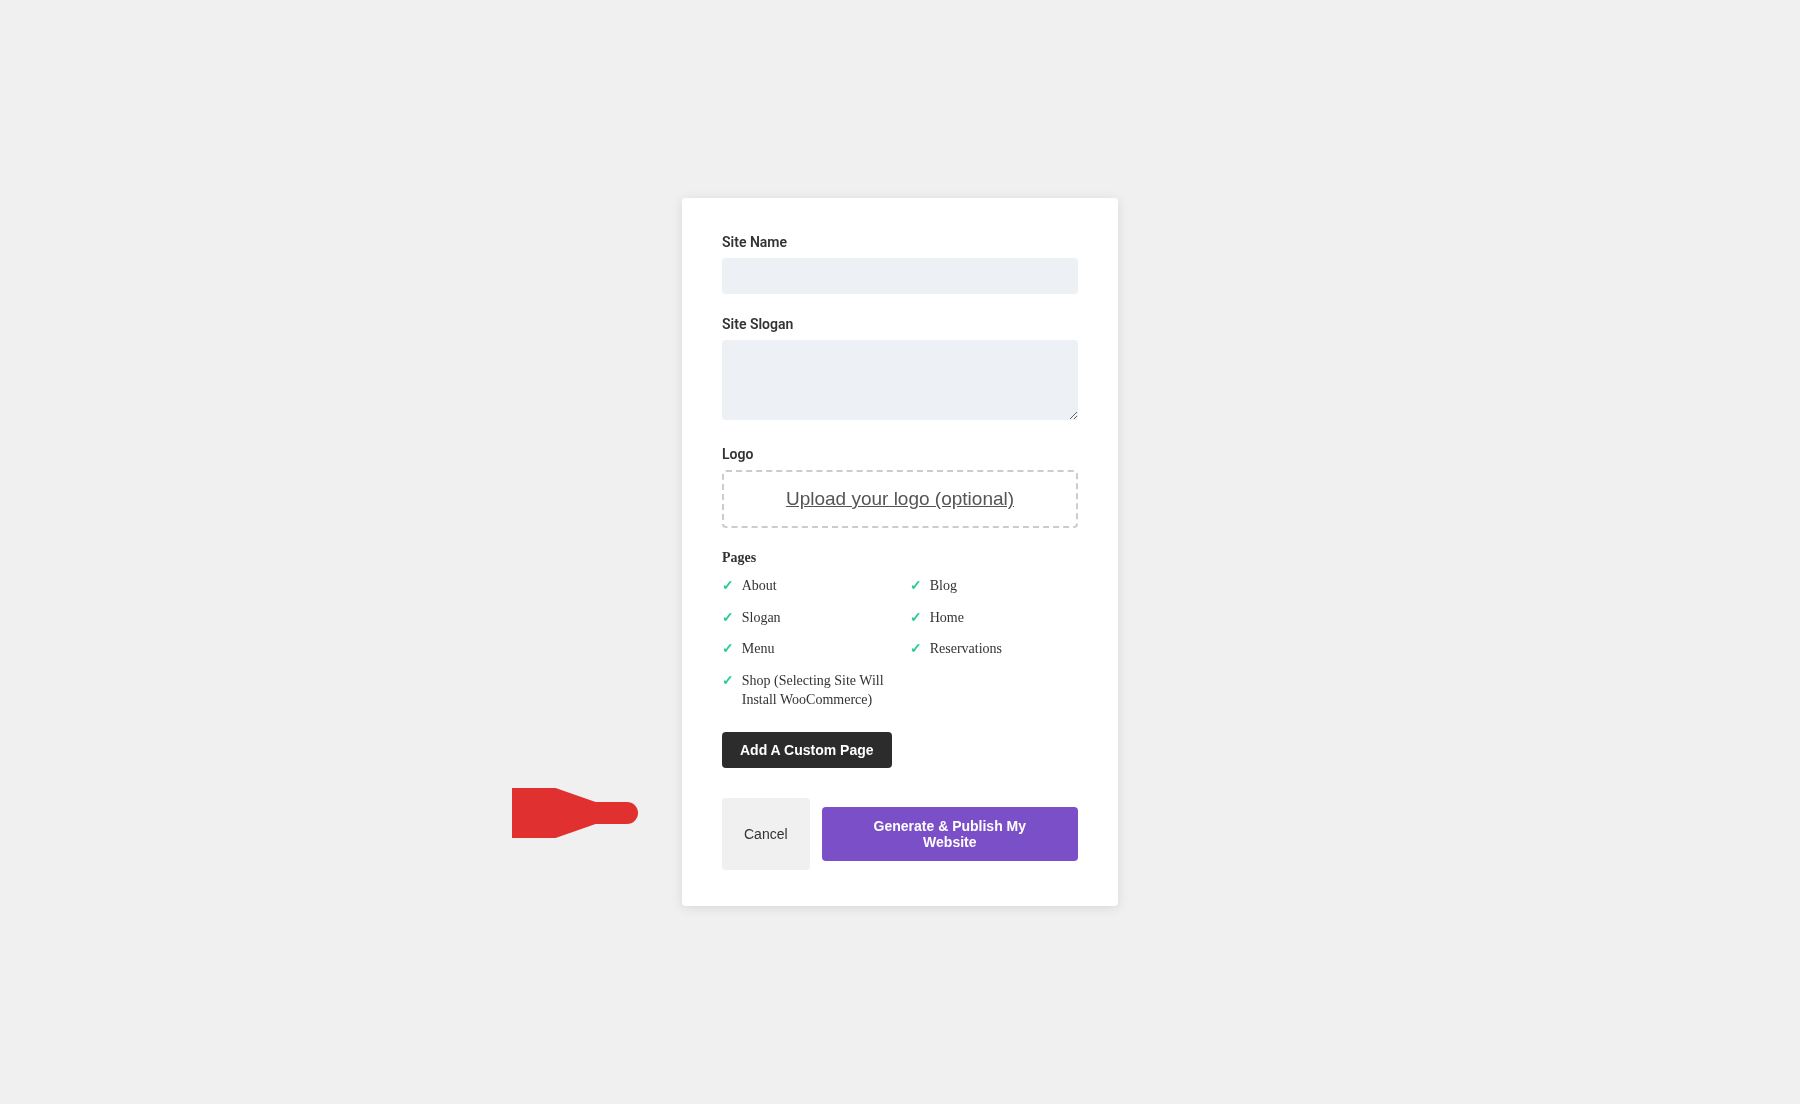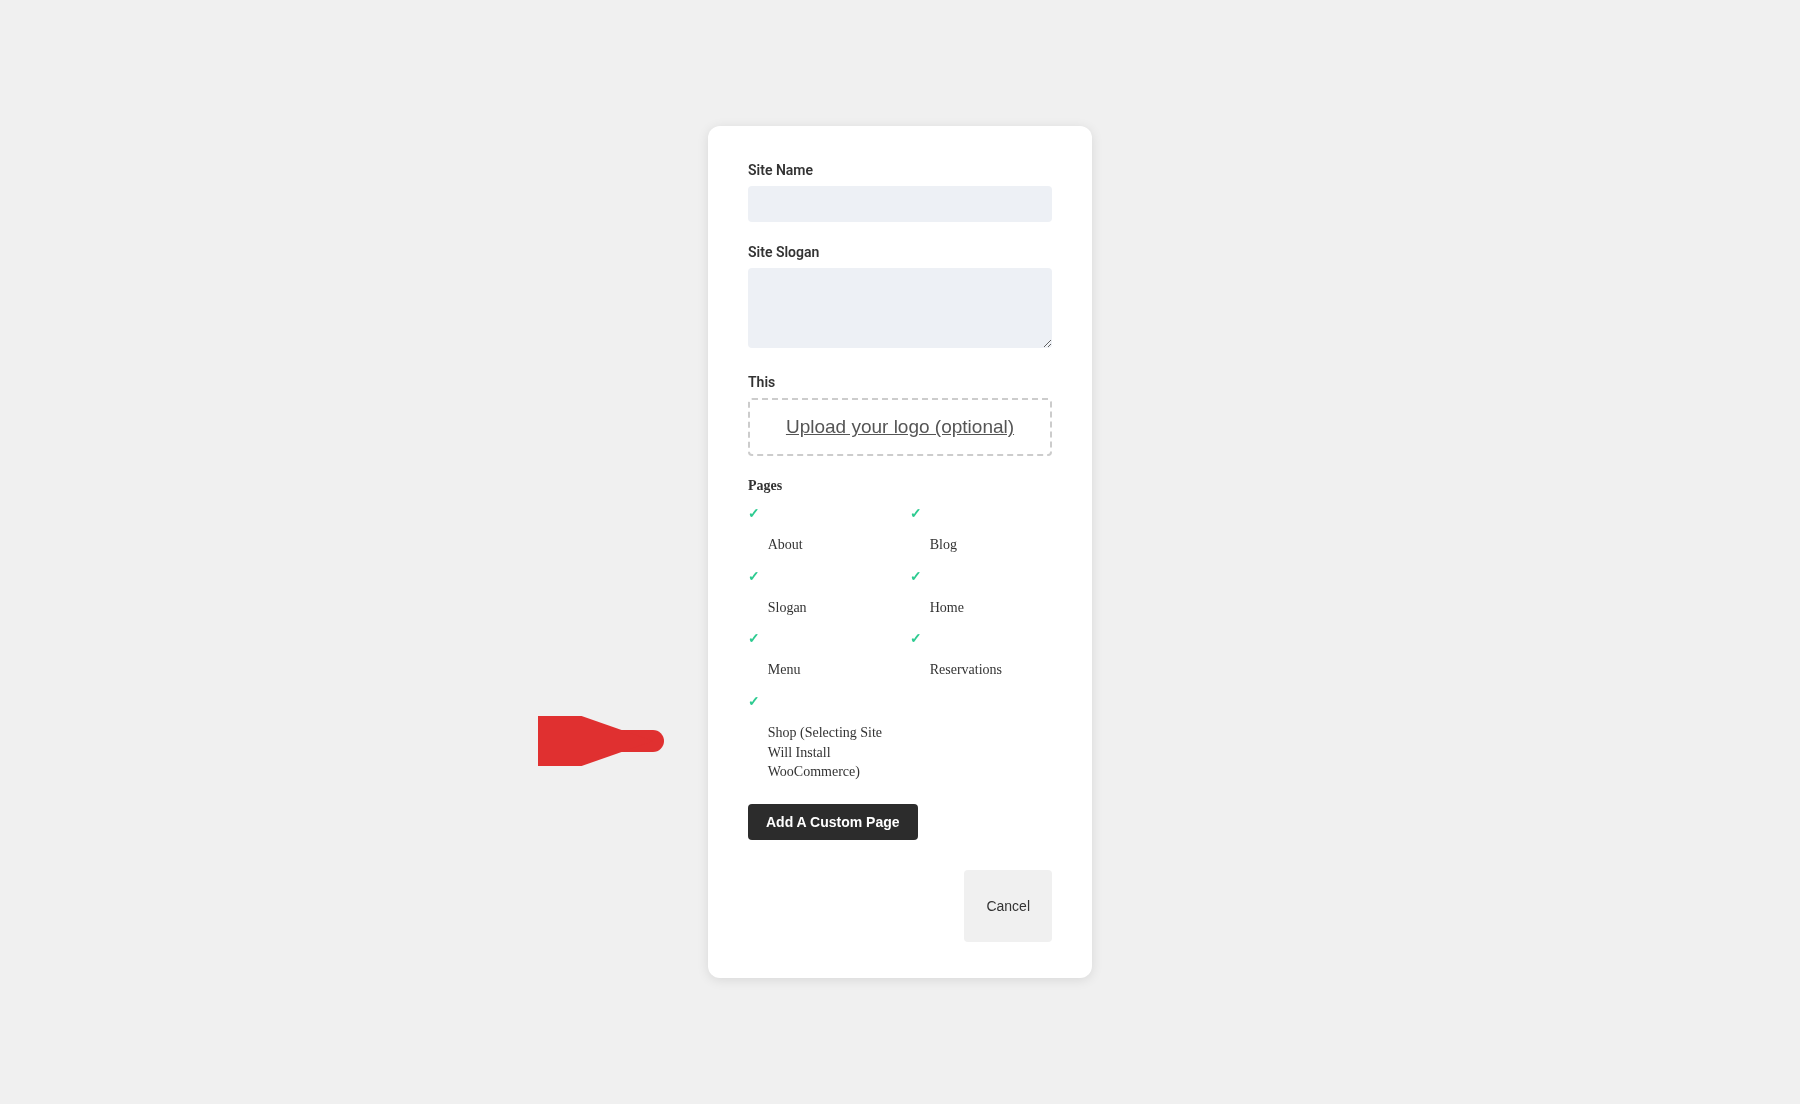--- a/index.html
+++ b/index.html
@@ -45,23 +45,23 @@
     .subtitle {
       font-size: 15px;
       color: #555;
       line-height: 1.6;
       max-width: 460px;
       margin: 0 auto;
     }
 
     .card {
       background: #fff;
-      border-radius: 12px;
+      border-radius: 4px;
       box-shadow: 0 2px 12px rgba(0,0,0,0.1);
-      width: 384px;
+      width: 436px;
       padding: 36px 40px 36px 40px;
       position: relative;
     }
 
     .field-group {
       margin-bottom: 22px;
     }
 
     .field-label {
       font-size: 14px;
@@ -132,21 +132,20 @@
     .check-icon {
       color: #2ecb91;
       font-size: 14px;
       font-weight: 700;
       margin-top: 1px;
       flex-shrink: 0;
     }
 
     .page-item-text {
       line-height: 1.4;
-      margin-top: 31px;
     }
 
     .add-custom-btn {
       background: #2c2c2c;
       color: #fff;
       border: none;
       border-radius: 4px;
       padding: 10px 18px;
       font-size: 14px;
       font-weight: 600;
@@ -208,21 +207,21 @@
       </div>
 
       
       <div class="field-group">
         <label class="field-label">Site Slogan</label>
         <textarea class="textarea-input" style=""></textarea>
       </div>
 
       
       <div class="field-group">
-        <label class="field-label">This</label>
+        <label class="field-label">Logo</label>
         <button class="logo-upload">Upload your logo (optional)</button>
       </div>
 
       
       <div class="pages-section">
         <label class="field-label">Pages</label>
         <div class="pages-grid">
 
           <div class="page-item">
             <span class="check-icon">✓</span>
@@ -257,16 +256,17 @@
           </div>
         </div>
       </div>
 
       
       <button class="add-custom-btn">Add A Custom Page</button>
 
       
       <div class="footer-buttons">
         <button class="cancel-btn">Cancel</button>
+        <button class="generate-btn">Generate &amp; Publish My Website</button>
       </div>
     </div>
   </div>
 </div>
 
 </body></html>

